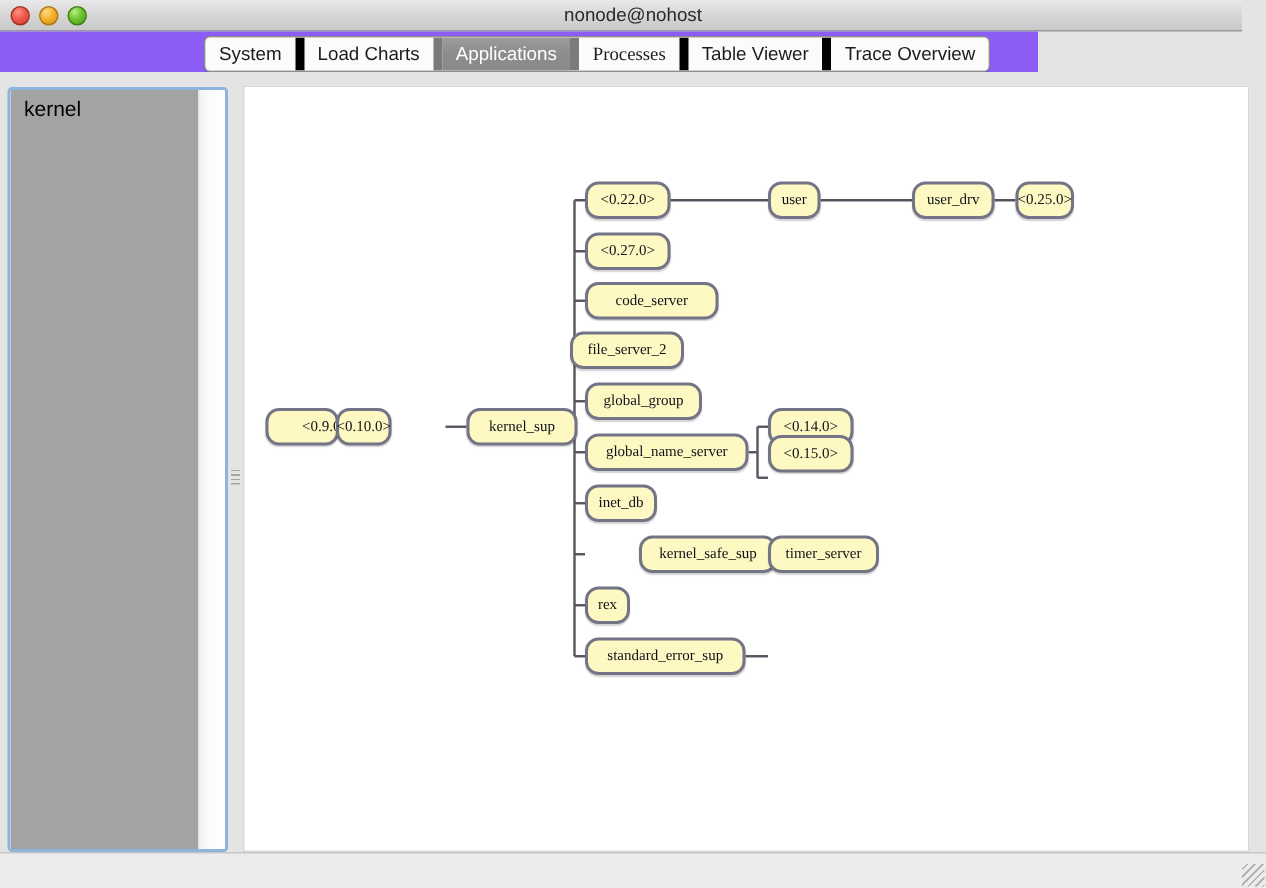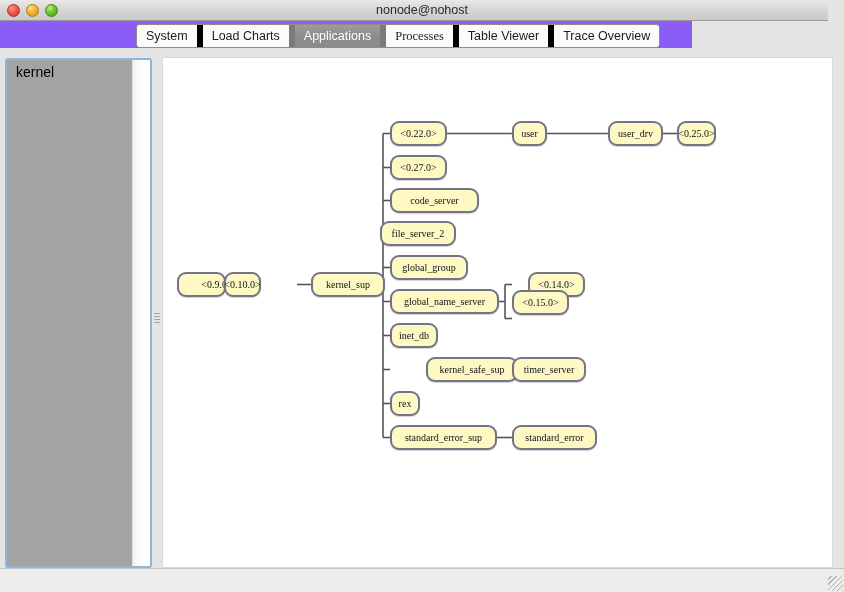--- a/index.html
+++ b/index.html
@@ -299,24 +299,23 @@
           <div class="node" style="left: 217px; top: 163px; width: 76px;">file_server_2</div>
           <div class="node" style="left: 227px; top: 197px; width: 78px;">global_group</div>
           <div class="node" style="left: 227px; top: 231px; width: 109px;">global_name_server</div>
           <div class="node" style="left: 227px; top: 265px; width: 48px;">inet_db</div>
           <div class="node" style="left: 227px; top: 299px; width: 92px; margin-left: 36px;">kernel_safe_sup</div>
           <div class="node" style="left: 227px; top: 333px; width: 30px;">rex</div>
           <div class="node" style="left: 227px; top: 367px; width: 107px;">standard_error_sup</div>
           <div class="node" style="left: 349px; top: 63px; width: 35px;">user</div>
           <div class="node" style="left: 445px; top: 63px; width: 55px;">user_drv</div>
           <div class="node" style="left: 514px; top: 63px; width: 39px;">&lt;0.25.0&gt;</div>
-          <div class="node" style="left: 349px; top: 214px; width: 57px; margin-left: 16px;">&lt;0.14.0&gt;</div>
+          <div class="node" style="left: 349px; top: 214px; width: 57px;">&lt;0.14.0&gt;</div>
           <div class="node" style="left: 349px; top: 232px; width: 57px;">&lt;0.15.0&gt;</div>
           <div class="node" style="left: 349px; top: 299px; width: 74px;">timer_server</div>
-          <div class="node" style="left: 349px; top: 367px; width: 85px;">standard_error</div>
         </div>
     </div>
 
   </div>
 
   <div class="statusbar">
     <div class="resize-grip"></div>
   </div>
 
 </div>

